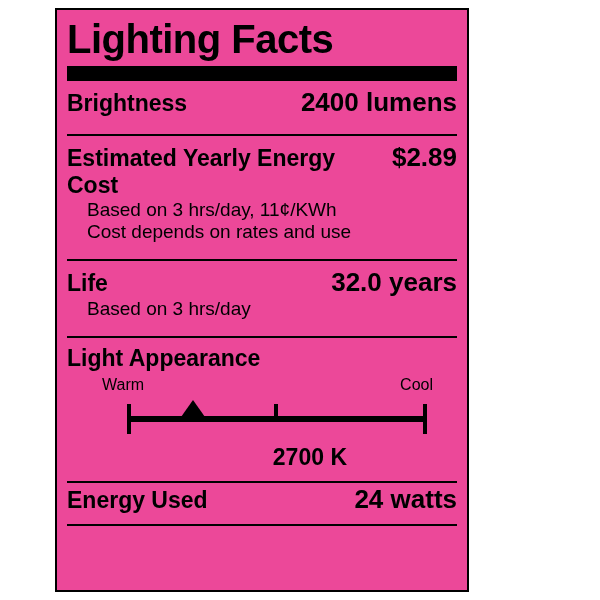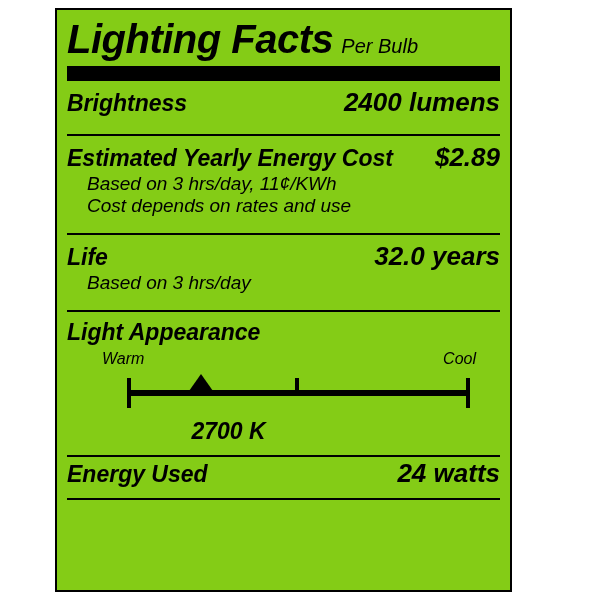--- a/index.html
+++ b/index.html
@@ -12,26 +12,25 @@
     height: 600px;
     font-family: "Liberation Sans", sans-serif;
     color: #000000;
     overflow: hidden;
   }
 
   .label-panel {
     position: absolute;
     left: 55px;
     top: 8px;
-    width: 457px;
+    width: 414px;
     height: 584px;
     border: 2px solid #000000;
     box-sizing: border-box;
-    background: #84cc16;
-    font-style: italic;
+    background: #ec4899;
   }
 
   .inner {
     position: absolute;
     left: 8px;
     right: 8px;
     top: 6px;
   }
 
   
@@ -126,36 +125,35 @@
     position: absolute;
     top: 2px;
     left: 18%;
     width: 0;
     height: 0;
     border-left: 12px solid transparent;
     border-right: 12px solid transparent;
     border-bottom: 17px solid #000000;
   }
   .kelvin {
-    text-align: center;
+    text-align: right;
     font-size: 23px;
     font-weight: bold;
     padding-top: 2px;
     padding-right: 110px;
   }
 </style>
 </head>
 <body>
 
 <div class="label-panel">
   <div class="inner">
 
     <div class="title-row">
       <span class="title-main">Lighting Facts</span>
-      <span class="title-sub">Per Bulb</span>
     </div>
 
     <div class="thick-bar"></div>
 
     <div class="section pad-sm">
       <div class="line">
         <span class="line-head">Brightness</span>
         <span class="line-value">2400 lumens</span>
       </div>
     </div>

